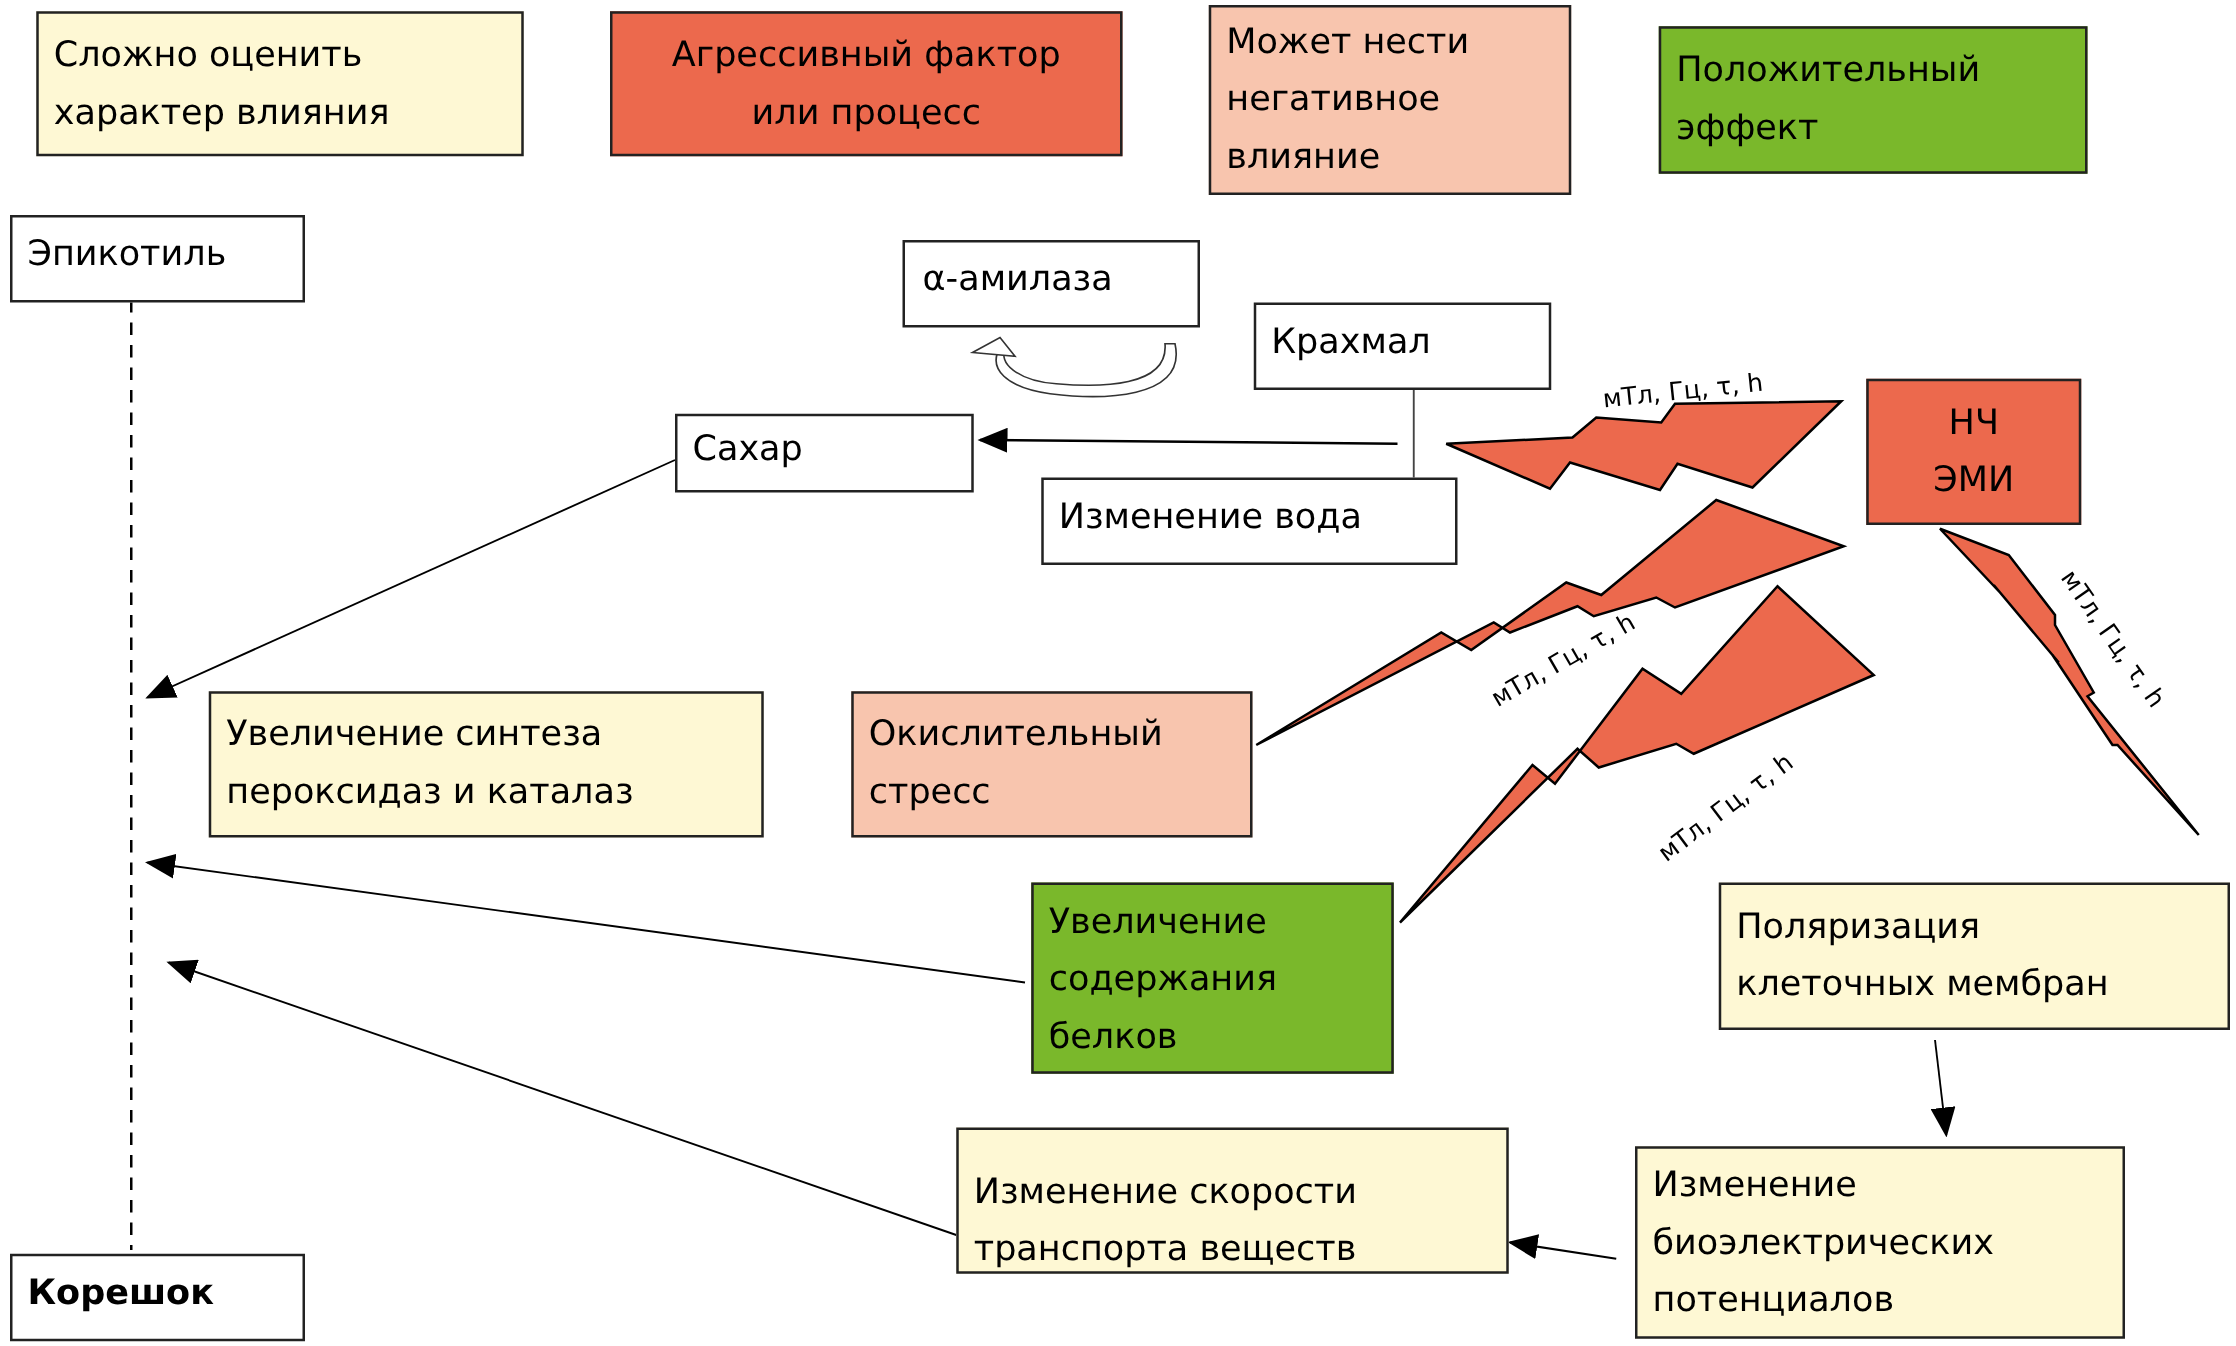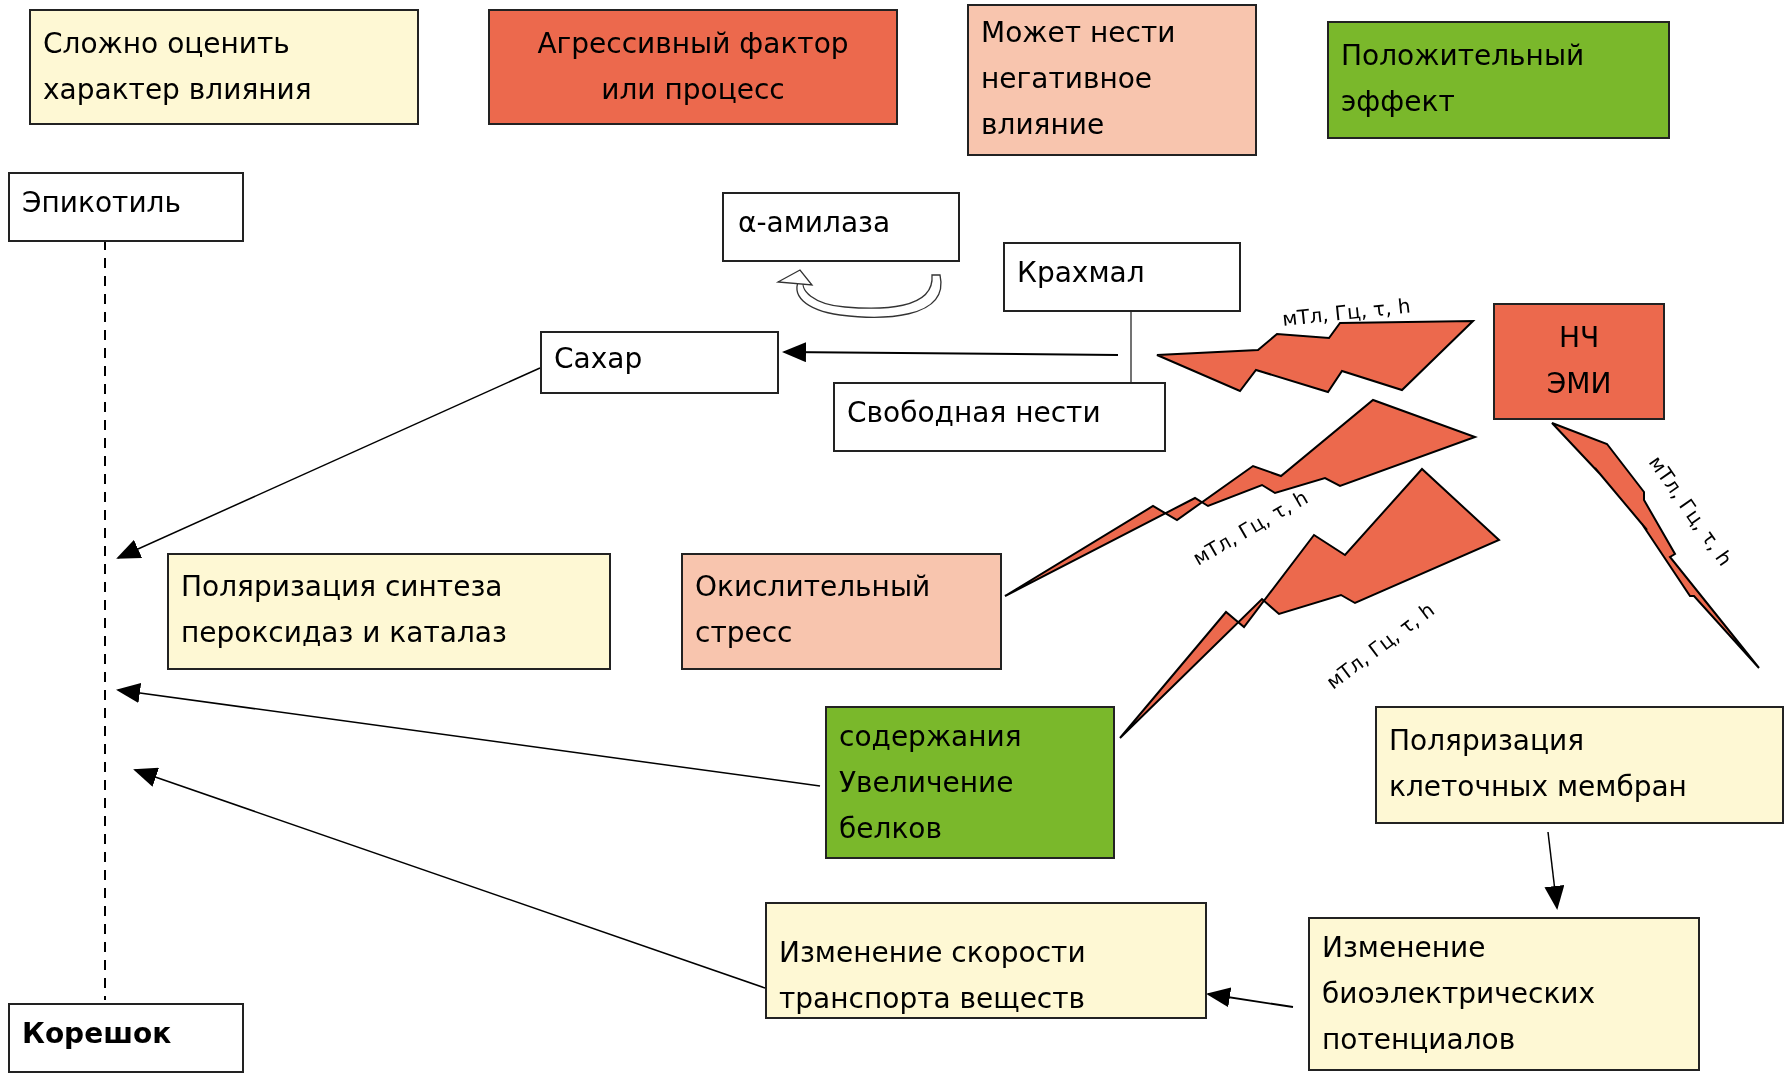--- a/index.html
+++ b/index.html
@@ -85,39 +85,39 @@
 <div class="box white" style="left:722px; top:192px; width:238px; height:70px; padding-left:14px;">
   <div>α-амилаза</div>
 </div>
 <div class="box white" style="left:1003px; top:242px; width:238px; height:70px;">
   <div>Крахмал</div>
 </div>
 <div class="box white" style="left:540px; top:331px; width:239px; height:63px; padding-top:3px;">
   <div>Сахар</div>
 </div>
 <div class="box white" style="left:833px; top:382px; width:333px; height:70px;">
-  <div>Свободная нести</div>
+  <div>Изменение вода</div>
 </div>
 
 <div class="box red" style="left:1493px; top:303px; width:172px; height:117px; padding-top:10px;">
   <div>НЧ</div>
   <div>ЭМИ</div>
 </div>
 
 <div class="box yellow" style="left:167px; top:553px; width:444px; height:117px; padding-top:9px;">
-  <div>Поляризация синтеза</div>
+  <div>Увеличение синтеза</div>
   <div>пероксидаз и каталаз</div>
 </div>
 <div class="box pink" style="left:681px; top:553px; width:321px; height:117px; padding-top:9px;">
   <div>Окислительный</div>
   <div>стресс</div>
 </div>
 <div class="box green" style="left:825px; top:706px; width:290px; height:153px; padding-top:6px;">
+  <div>Увеличение</div>
   <div>содержания</div>
-  <div>Увеличение</div>
   <div>белков</div>
 </div>
 <div class="box yellow" style="left:1375px; top:706px; width:409px; height:118px; padding-top:10px;">
   <div>Поляризация</div>
   <div>клеточных мембран</div>
 </div>
 <div class="box yellow" style="left:1308px; top:917px; width:392px; height:154px; padding-top:6px;">
   <div>Изменение</div>
   <div>биоэлектрических</div>
   <div>потенциалов</div>

